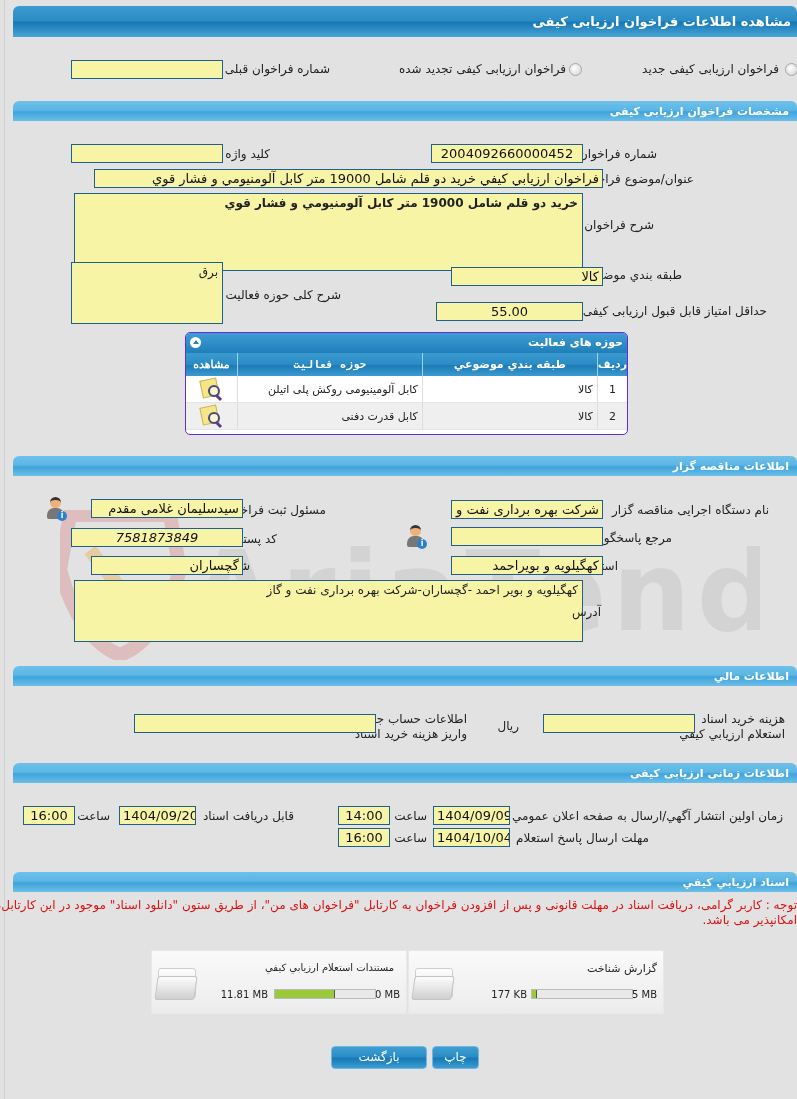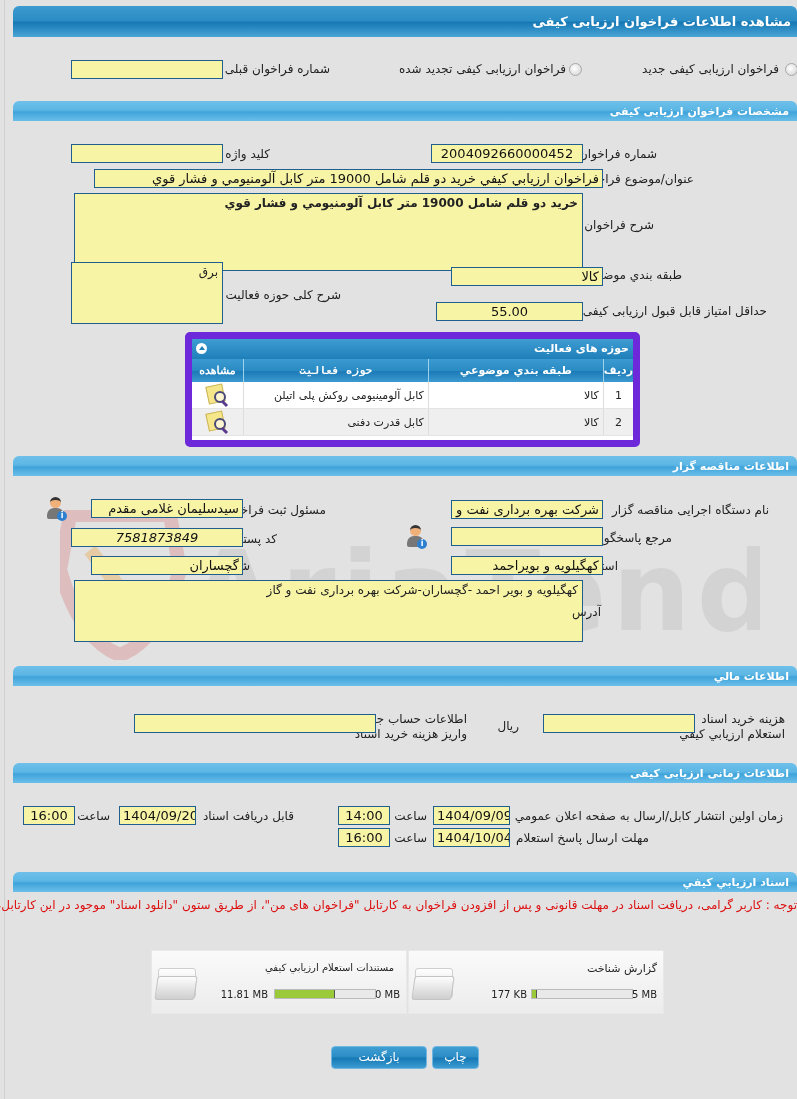--- a/index.html
+++ b/index.html
@@ -10,21 +10,21 @@
   .mainbar span{position:absolute;right:6px;top:8px;color:#fff;font-weight:bold;font-size:13px;white-space:nowrap;}
   .secbar{left:13px;width:784px;height:20px;border-radius:6px 6px 0 0;background:linear-gradient(#6ec0ea 0%,#5cb6e4 45%,#3fa3da 55%,#6bbfe9 100%);}
   .secbar span{position:absolute;right:8px;top:4px;color:#fff;font-weight:bold;font-size:11px;white-space:nowrap;}
   .lbl{position:absolute;direction:rtl;white-space:nowrap;font-size:12px;color:#222;}
   .inp{position:absolute;background:#f7f4a6;border:1px solid #1f5f8f;box-sizing:border-box;height:19px;font-size:13px;line-height:17px;white-space:nowrap;overflow:hidden;color:#111;padding:0 3px;}
   .inp.c{text-align:center;}
   .inp.r{text-align:right;direction:rtl;margin-left:20px;}
   .area{position:absolute;background:#f7f4a6;border:1px solid #1f5f8f;box-sizing:border-box;direction:rtl;text-align:right;font-size:12px;padding:2px 4px;overflow:hidden;}
   .radio{position:absolute;width:11px;height:11px;border-radius:50%;background:radial-gradient(circle at 40% 40%,#fff,#cfcfcf);border:1px solid #a8a8a8;}
   
-  .grid{position:absolute;left:185px;top:332px;width:441px;height:101px;background:#fff;border:7px solid #6d28d9;border-radius:5px;overflow:hidden;}
+  .grid{position:absolute;left:185px;top:332px;width:441px;height:101px;background:#fff;border:1px solid #6d28d9;border-radius:5px;overflow:hidden;}
   .grid .ghead{height:20px;background:linear-gradient(#3e9dd2,#1f7fb9);position:relative;}
   .grid .ghead span{position:absolute;right:4px;top:3px;color:#fff;font-weight:bold;font-size:11px;}
   .grid .gcollapse{position:absolute;left:4px;top:4px;width:11px;height:11px;border-radius:50%;background:#fff;}
   .grid .gcollapse:after{content:"";position:absolute;left:3px;top:3px;border-left:3px solid transparent;border-right:3px solid transparent;border-bottom:4px solid #1f7fb9;}
   .grid table{border-collapse:collapse;width:100%;direction:rtl;}
   .grid th{height:23px;background:linear-gradient(#3a9ad0 0%,#2a8bc4 50%,#1c7ab7 55%,#3b9ad0 100%);color:#fff;font-size:11px;font-weight:bold;border-left:1px solid #9fd0ee;padding:0;}
   .grid td{height:26px;font-size:11px;border-left:1px solid #ddd;border-bottom:1px solid #e4e4e4;padding:0 4px;}
   .grid tr.alt td{background:#efefef;}
   .magn{display:inline-block;width:22px;height:22px;position:relative;vertical-align:middle;}
   .magn .paper{position:absolute;left:1px;top:1px;width:15px;height:16px;background:#f5e68a;border:1px solid #c8b25a;transform:rotate(-12deg);}
@@ -165,40 +165,41 @@
 <div class="lbl" style="right:278px;top:719px;">ريال</div>
 <div class="lbl" style="right:330px;top:712px;line-height:15px;">
   <div>اطلاعات حساب جهت</div>
   <div>واريز هزينه خريد اسناد</div>
 </div>
 <div class="inp r" style="left:114px;top:714px;width:242px;"></div>
 
 <div class="abs secbar" style="top:763px;">
   <span>اطلاعات زمانی ارزيابی کيفی</span>
 </div>
-<div class="lbl" style="right:14px;top:809px;">زمان اولين انتشار كابل/ارسال به صفحه اعلان عمومي</div>
+<div class="lbl" style="right:14px;top:809px;">زمان اولين انتشار آگهي/ارسال به صفحه اعلان عمومي</div>
 <div class="inp c" style="left:433px;top:806px;width:77px;">1404/09/09</div>
 <div class="lbl" style="right:370px;top:809px;">ساعت</div>
 <div class="inp c" style="left:338px;top:806px;width:52px;">14:00</div>
 
 <div class="lbl" style="right:503px;top:809px;">قابل دريافت اسناد</div>
 <div class="inp c" style="left:119px;top:806px;width:77px;">1404/09/20</div>
 <div class="lbl" style="right:687px;top:809px;">ساعت</div>
 <div class="inp c" style="left:23px;top:806px;width:52px;">16:00</div>
 
 <div class="lbl" style="right:148px;top:831px;">مهلت ارسال پاسخ استعلام</div>
 <div class="inp c" style="left:433px;top:828px;width:77px;">1404/10/04</div>
 <div class="lbl" style="right:370px;top:831px;">ساعت</div>
 <div class="inp c" style="left:338px;top:828px;width:52px;">16:00</div>
 
 <div class="abs secbar" style="top:872px;">
   <span>اسناد ارزيابي كيفي</span>
 </div>
 <div class="note">
   <div style="white-space:nowrap;">توجه : کاربر گرامی، دريافت اسناد در مهلت قانونی و پس از افزودن فراخوان به کارتابل "فراخوان های من"، از طريق ستون "دانلود اسناد" موجود در اين کارتابل،</div>
+  <div>امکانپذير می باشد.</div>
 </div>
 
 <div class="filecard" style="left:408px;top:950px;width:254px;height:62px;">
   <div class="lbl" style="right:6px;top:11px;font-size:11px;">گزارش شناخت</div>
   <div class="folder" style="left:4px;top:13px;">
       <div class="back"></div>
       <div class="front"></div>
     </div>
   <div class="lbl" style="right:6px;top:38px;font-size:10px;direction:ltr;">5 MB</div>
   <div class="bar" style="left:122px;top:38px;width:102px;">

